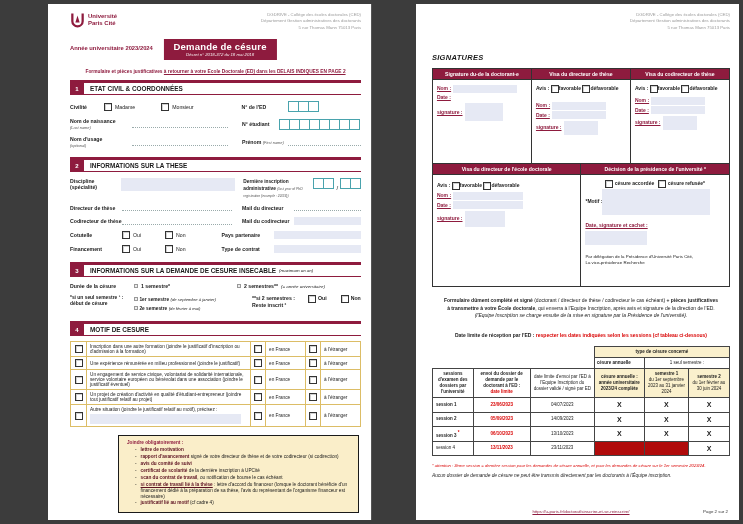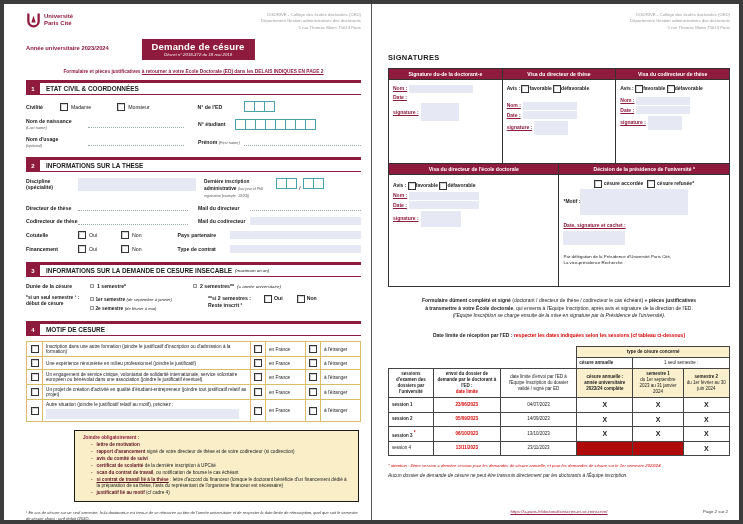--- a/index.html
+++ b/index.html
@@ -2,21 +2,21 @@
 <html><head>
 <meta charset="utf-8">
 <style>
   :root{
     --maroon:#8e1b3e; --teal:#49a3ad; --gold:#dcbd66; --cream:#faeec9;
     --fieldblue:#e6e9f4; --red:#d90000; --blocked:#b00b0b; --ink:#1a1a1a;
   }
   *{box-sizing:border-box; margin:0; padding:0;}
   body{margin:0; background:#2f2f2f; font-family:"Liberation Sans", sans-serif; color:var(--ink);}
   .stage{width:743px; height:524px; background:#3c3c3c; padding:4px; display:flex;}
-  .page{background:#fff; width:367px; height:516px; display:flex; flex-direction:column; overflow:hidden;}
+  .page{background:#fff; width:367px; height:516px; display:flex; flex-direction:column; overflow:hidden;margin-left:44px;}
   .divider{width:1px; background:#555;}
   .pg-inner{flex:1; display:flex; flex-direction:column; padding:8px 10px 6px 22px;}
   .hdr{display:flex; justify-content:space-between; align-items:flex-start;}
   .addr{font-size:4.3px; color:#9a9a9a; text-align:right; line-height:1.5;}
   .logo{display:flex; gap:3px; align-items:center; color:var(--maroon);}
   .logo-txt{font-size:6px; font-weight:bold; line-height:1.15;}
   .yearrow{position:relative; margin-top:8px; height:24px;}
   .year{position:absolute; left:0; top:6px; font-size:5.8px; font-weight:bold; color:var(--maroon);}
   .banner{position:absolute; left:50%; transform:translateX(-46%); top:0; background:var(--maroon); color:#fff; text-align:center; padding:2px 10px 3px;}
   .banner-t{font-size:9.5px; font-weight:bold; letter-spacing:.2px;}
@@ -51,21 +51,21 @@
   .joindre{border:1.6px solid #1a1a1a; background:var(--cream); margin:8px 2px 0 48px; padding:4px 8px 5px; font-size:4.7px;}
   .joindre .jt{font-weight:bold; color:var(--maroon); margin-bottom:2px;}
   .jitem{display:flex; margin:1px 0 1px 8px; line-height:1.25;}
   .jitem .dash{margin-right:4px;}
   .jitem .jb{font-weight:bold; color:#5c1020;}
   .fns{margin-top:8px; font-size:4px; font-style:italic; color:#333; line-height:1.45;}
   .pfoot{margin-top:auto; position:relative; text-align:center; font-size:4.4px; padding-top:6px;}
   .pfoot a{color:var(--maroon); text-decoration:underline;}
   .pgnum{position:absolute; right:2px; bottom:0; color:#333;}
   
-  .sigtitle{margin-top:22px; font-size:7.5px; font-weight:bold; letter-spacing:.3px;}
+  .sigtitle{margin-top:22px; font-size:7.5px; font-weight:bold; font-style:italic; letter-spacing:.3px;}
   .sig{width:100%; margin-top:6px; table-layout:fixed;}
   .sig th{background:var(--maroon); color:#fff; font-size:5.1px; font-weight:bold; border:1px solid #333; padding:2px 1px;}
   .sig td{border:1px solid #333; vertical-align:top; padding:3px 4px; font-size:5px;}
   .sline{margin:1.5px 0; line-height:1.5;}
   .slbl{font-weight:bold; color:var(--maroon); text-decoration:underline; margin-right:2px;}
   .tiny{font-size:4.4px; line-height:1.4;}
   .h84{height:84px;} .h112{height:112px;}
   .para{margin-top:10px; text-align:center; font-size:5px; line-height:1.5; padding:0 4px;}
   .deadline{margin-top:12px; text-align:center; font-size:5px; font-weight:bold;}
   .deadline .dr{color:var(--red);}

